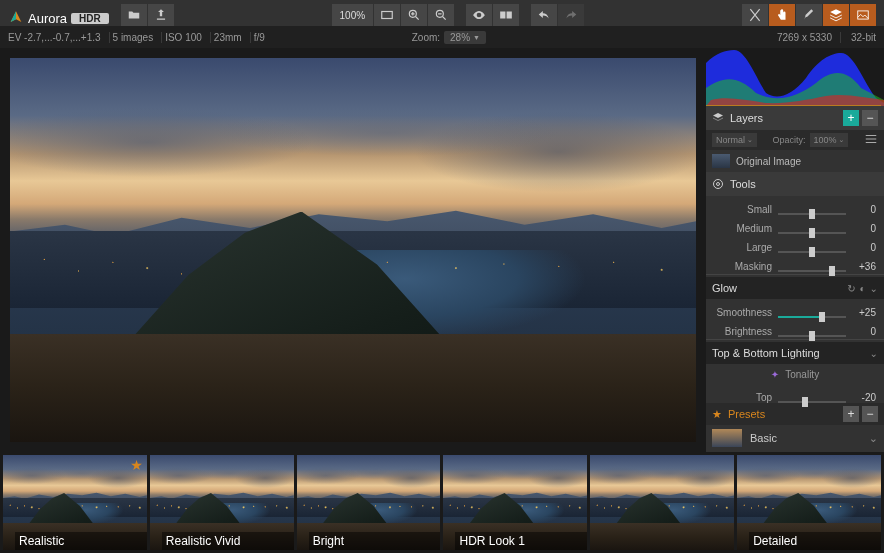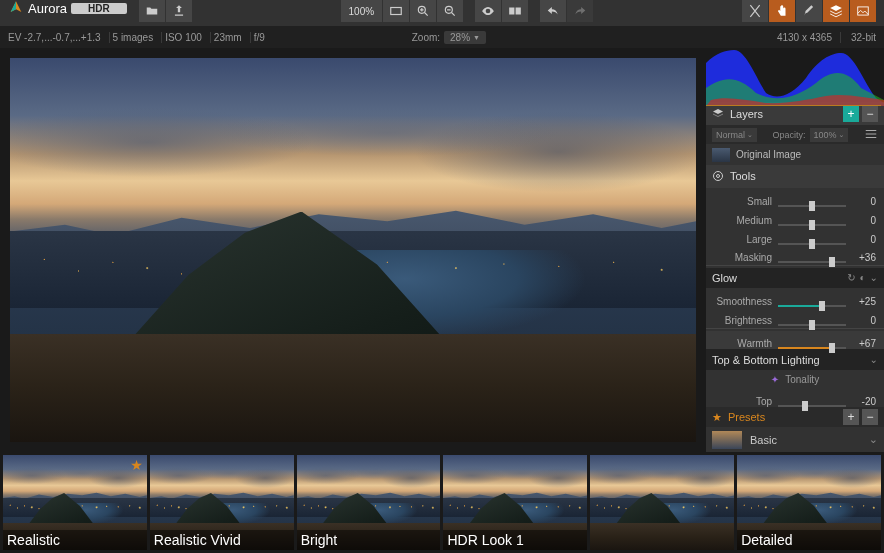--- a/index.html
+++ b/index.html
@@ -1,21 +1,21 @@
 <!DOCTYPE html>
 <html><head>
 <meta charset="utf-8">
 <style>
 *{box-sizing:border-box;margin:0;padding:0;font-family:-apple-system,Helvetica,Arial,sans-serif;user-select:none}
 body{width:884px;height:553px;background:#2a2a2a;color:#ccc;font-size:11px;overflow:hidden;display:flex;flex-direction:column}
-.topbar{height:26px;background:#323232;display:flex;align-items:flex-start;padding:0 8px;gap:6px}
+.topbar{height:26px;background:#323232;display:flex;align-items:flex-end;padding:0 8px;gap:6px}
 .logo{display:flex;align-items:center;gap:4px}
 .logo-mark{width:16px;height:16px}
 .logo-name{font-size:13px;color:#fff;font-weight:300}
-.logo-hdr{background:#ccc;color:#222;font-size:10px;font-weight:700;padding:0 17px;border-radius:2px}
+.logo-hdr{background:#ccc;color:#222;font-size:10px;font-weight:700;padding:0 8px;border-radius:2px}
 .tb-group{display:flex;gap:1px;margin-left:6px}
 .tb-btn{width:26px;height:22px;background:#464646;display:flex;align-items:center;justify-content:center;cursor:pointer}
 .tb-btn.wide{width:auto;padding:0 8px;font-size:10px;color:#ddd}
 .tb-btn.active{background:#b85c1e}
 .tb-btn svg{width:14px;height:14px;fill:#ccc}
 .spacer{flex:1}
 .infobar{height:22px;background:#202020;display:flex;align-items:center;padding:0 8px;gap:3px;font-size:10px;color:#999}
 .infobar .seg{padding-right:8px;border-right:1px solid #3a3a3a}
 .infobar .zoom{margin-left:auto;margin-right:auto;display:flex;gap:4px;align-items:center}
 .zoom-val{background:#3a3a3a;padding:1px 6px;border-radius:2px;display:flex;align-items:center;gap:3px}
@@ -57,21 +57,21 @@
 .sep{height:1px;background:#444;margin:2px 0}
 .tonality{height:20px;display:flex;align-items:center;justify-content:center;gap:6px;font-size:10px;color:#999}
 .presets-bar{height:22px;background:#2a2a2a;display:flex;align-items:center;padding:0 6px;gap:6px;font-size:11px}
 .star{color:#d8861e}
 .cat-row{height:26px;display:flex;align-items:center;padding:0 6px;gap:8px;font-size:11px;color:#ccc}
 .cat-thumb{width:30px;height:18px;background:linear-gradient(#b08858,#3a4558)}
 .chev{margin-left:auto;color:#888}
 .filmstrip{height:101px;background:#1a1a1a;display:flex;gap:3px;padding:3px;overflow:hidden}
 .preset{flex:1;min-width:0;position:relative;cursor:pointer}
 .preset .photo{position:absolute;inset:0}
-.preset-label{position:absolute;bottom:0;left:0;right:0;padding:2px 4px;font-size:14px;color:#fff;background:rgba(0,0,0,.45);white-space:nowrap;overflow:hidden}
+.preset-label{position:absolute;bottom:0;left:12px;right:0;padding:2px 4px;font-size:12px;color:#fff;background:rgba(0,0,0,.45);white-space:nowrap;overflow:hidden}
 .preset .pstar{position:absolute;top:2px;right:4px;color:#d8861e;font-size:14px}
 .ham{margin-left:auto}
 .ham svg{width:14px;height:14px;fill:#aaa}
 .ico{width:12px;height:12px}
 </style>
 </head>
 <body>
 
 <div class="topbar">
   <div class="logo">
@@ -179,21 +179,21 @@
   <span class="seg">23mm</span>
   <span>f/9</span>
   <div class="zoom">
     <span>Zoom:</span>
     <span class="zoom-val">
         <span>28%</span>
         <span style="font-size:7px">▼</span>
       </span>
   </div>
   <div class="right">
-    <span class="seg">4130 x 4365</span>
+    <span class="seg">7269 x 5330</span>
     <span>32-bit</span>
   </div>
 </div>
 
 <div class="main">
   <div class="canvas">
     <div class="photo">
       <div class="sky"></div>
         <div class="clouds"></div>
         <div class="mtn-far"></div>
@@ -303,28 +303,20 @@
         </div>
         <div class="slider-row">
     <span class="sl-label">Brightness</span>
     <div class="sl-track">
             <div class="sl-thumb" style="left:50%"></div>
           </div>
     <span class="sl-val">0</span>
         </div>
       </div>
     <div class="sep"></div>
-    <div class="slider-row hl">
-      <span class="sl-label">Warmth</span>
-      <div class="sl-track">
-          <div class="sl-fill orange" style="width:80%"></div>
-          <div class="sl-thumb" style="left:80%"></div>
-        </div>
-      <span class="sl-val">+67</span>
-    </div>
 
     <div class="sec-head dark">
       <span>Top &amp; Bottom Lighting</span>
       <div class="right">
           <span>⌄</span>
         </div>
     </div>
     <div class="tonality">
       <span style="color:#9a6ad8">✦</span>
       <span>Tonality</span>

